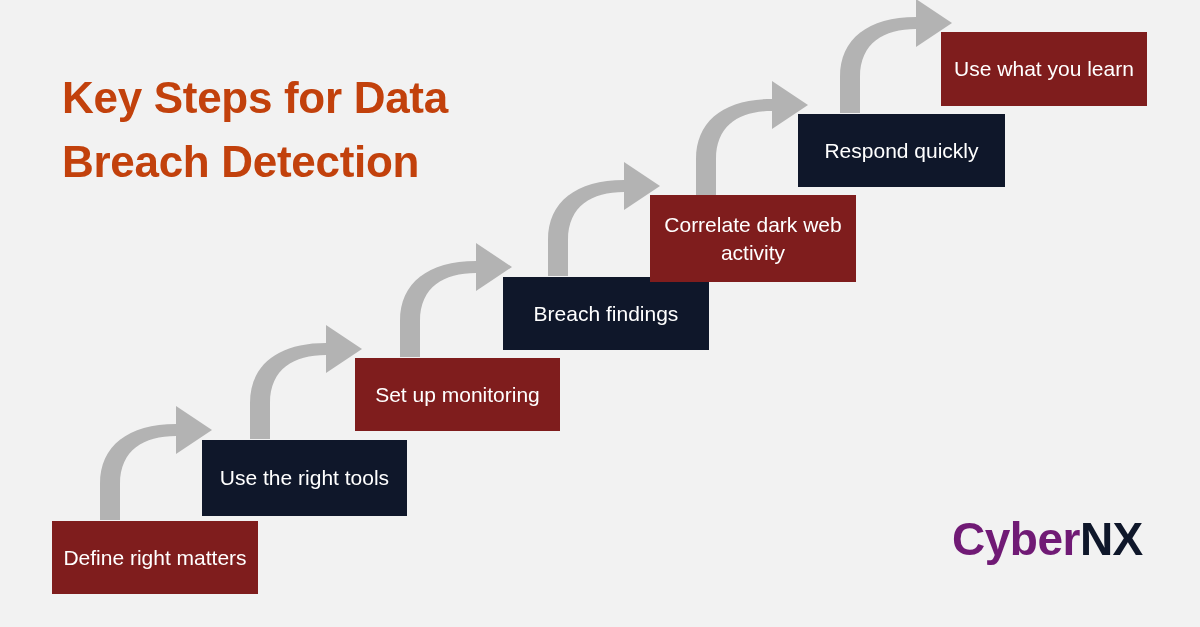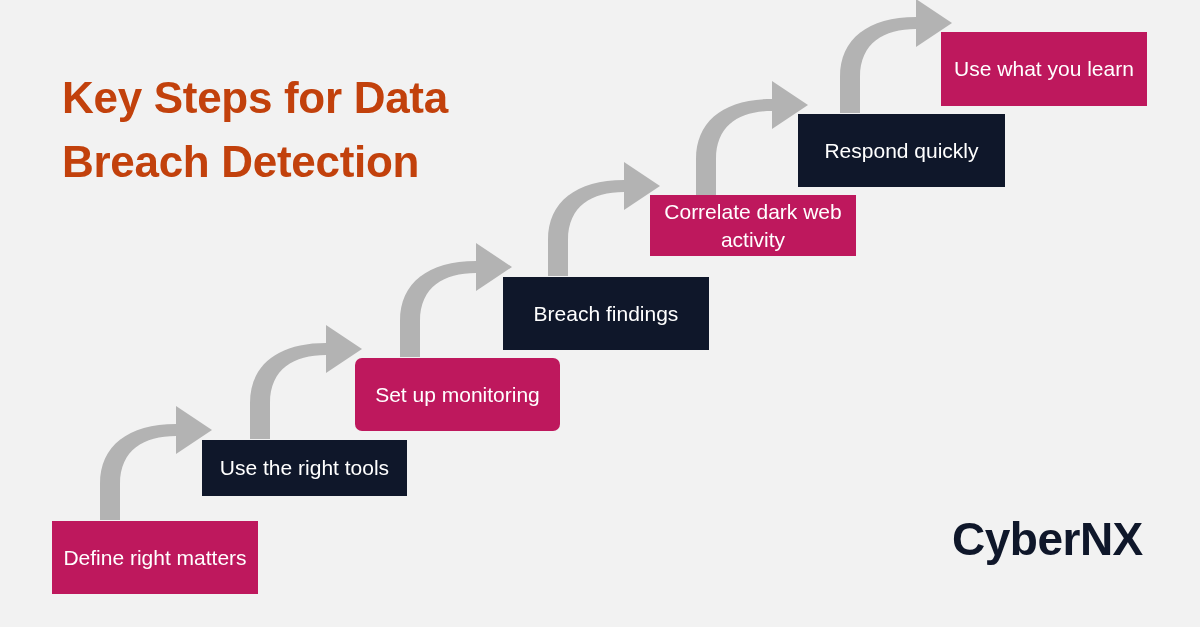--- a/index.html
+++ b/index.html
@@ -36,40 +36,40 @@
     display: flex;
     align-items: center;
     justify-content: center;
     text-align: center;
     color: #ffffff;
     font-size: 21px;
     line-height: 1.3;
     padding: 4px 10px;
     box-sizing: border-box;
   }
-  .step-box.red  { background: #be185d; }
+  .step-box.red  { background: #7f1d1d; }
   .step-box.dark { background: #0f172a; }
   .arrow-layer {
     position: absolute;
     left: 0;
     top: 0;
     width: 1200px;
     height: 627px;
     pointer-events: none;
   }
   #logo {
     position: absolute;
     left: 952px;
     top: 512px;
     font-size: 46px;
     font-weight: bold;
     letter-spacing: -0.5px;
     white-space: nowrap;
   }
-  #logo .logo-cyber { color: #0f172a; margin-top: 24px; }
+  #logo .logo-cyber { color: #701a75; margin-top: 24px; }
   #logo .logo-nx    { color: #0f172a; }
 </style>
 </head>
 <body>
 
 <div id="canvas">
 
   <div id="title">Key Steps for Data
 Breach Detection</div>
 
@@ -97,33 +97,33 @@
       </g>
     <g>
         <use href="#curved-arrow" x="840" y="25"></use>
       </g>
   </svg>
 
   <div class="step-box red" style="left:52px;  top:521px; width:206px; height:73px;">
     <span>Define right matters</span>
   </div>
 
-  <div class="step-box dark" style="left:202px; top:440px; width:205px; height:56px;">
+  <div class="step-box dark" style="left:202px; top:440px; width:205px; height:76px;">
     <span>Use the right tools</span>
   </div>
 
-  <div class="step-box red" style="left:355px; top:358px; width:205px; height:73px;border-radius:7px;">
+  <div class="step-box red" style="left:355px; top:358px; width:205px; height:73px;">
     <span>Set up monitoring</span>
   </div>
 
   <div class="step-box dark" style="left:503px; top:277px; width:206px; height:73px;">
     <span>Breach findings</span>
   </div>
 
-  <div class="step-box red" style="left:650px; top:195px; width:206px; height:61px;">
+  <div class="step-box red" style="left:650px; top:195px; width:206px; height:87px;">
     <span>Correlate dark web activity</span>
   </div>
 
   <div class="step-box dark" style="left:798px; top:114px; width:207px; height:73px;">
     <span>Respond quickly</span>
   </div>
 
   <div class="step-box red" style="left:941px; top:32px;  width:206px; height:74px;">
     <span>Use what you learn</span>
   </div>

